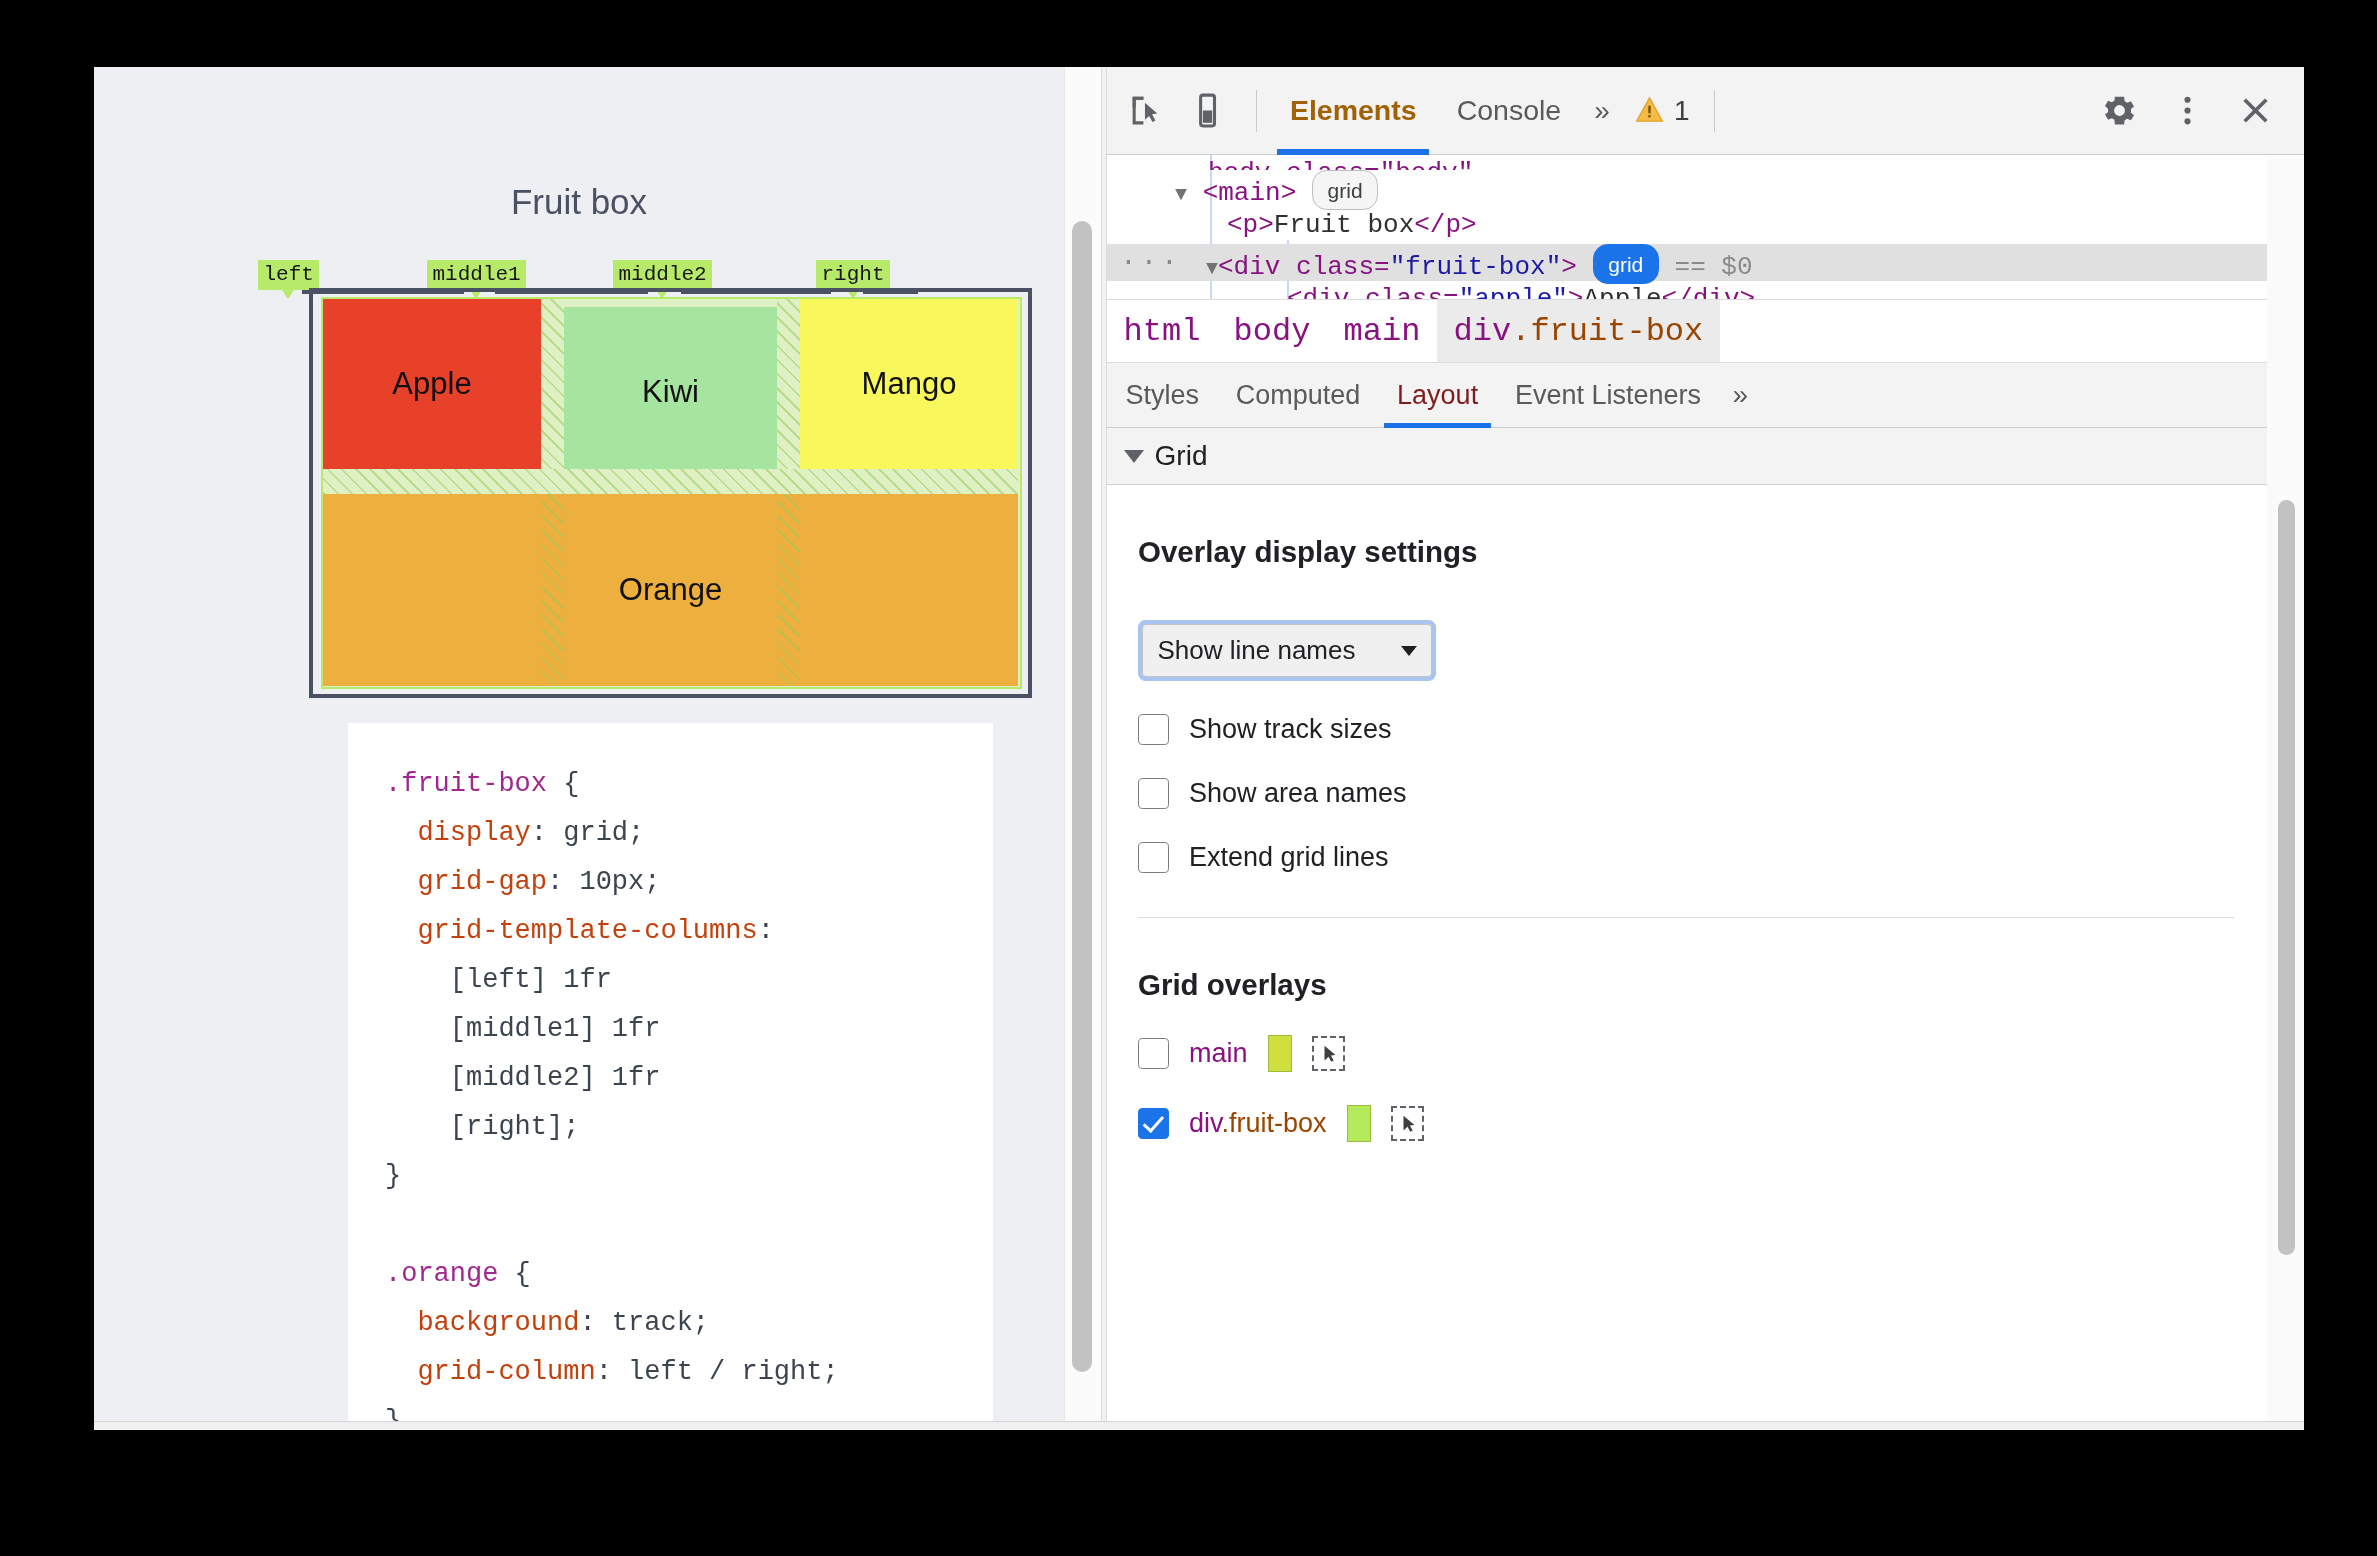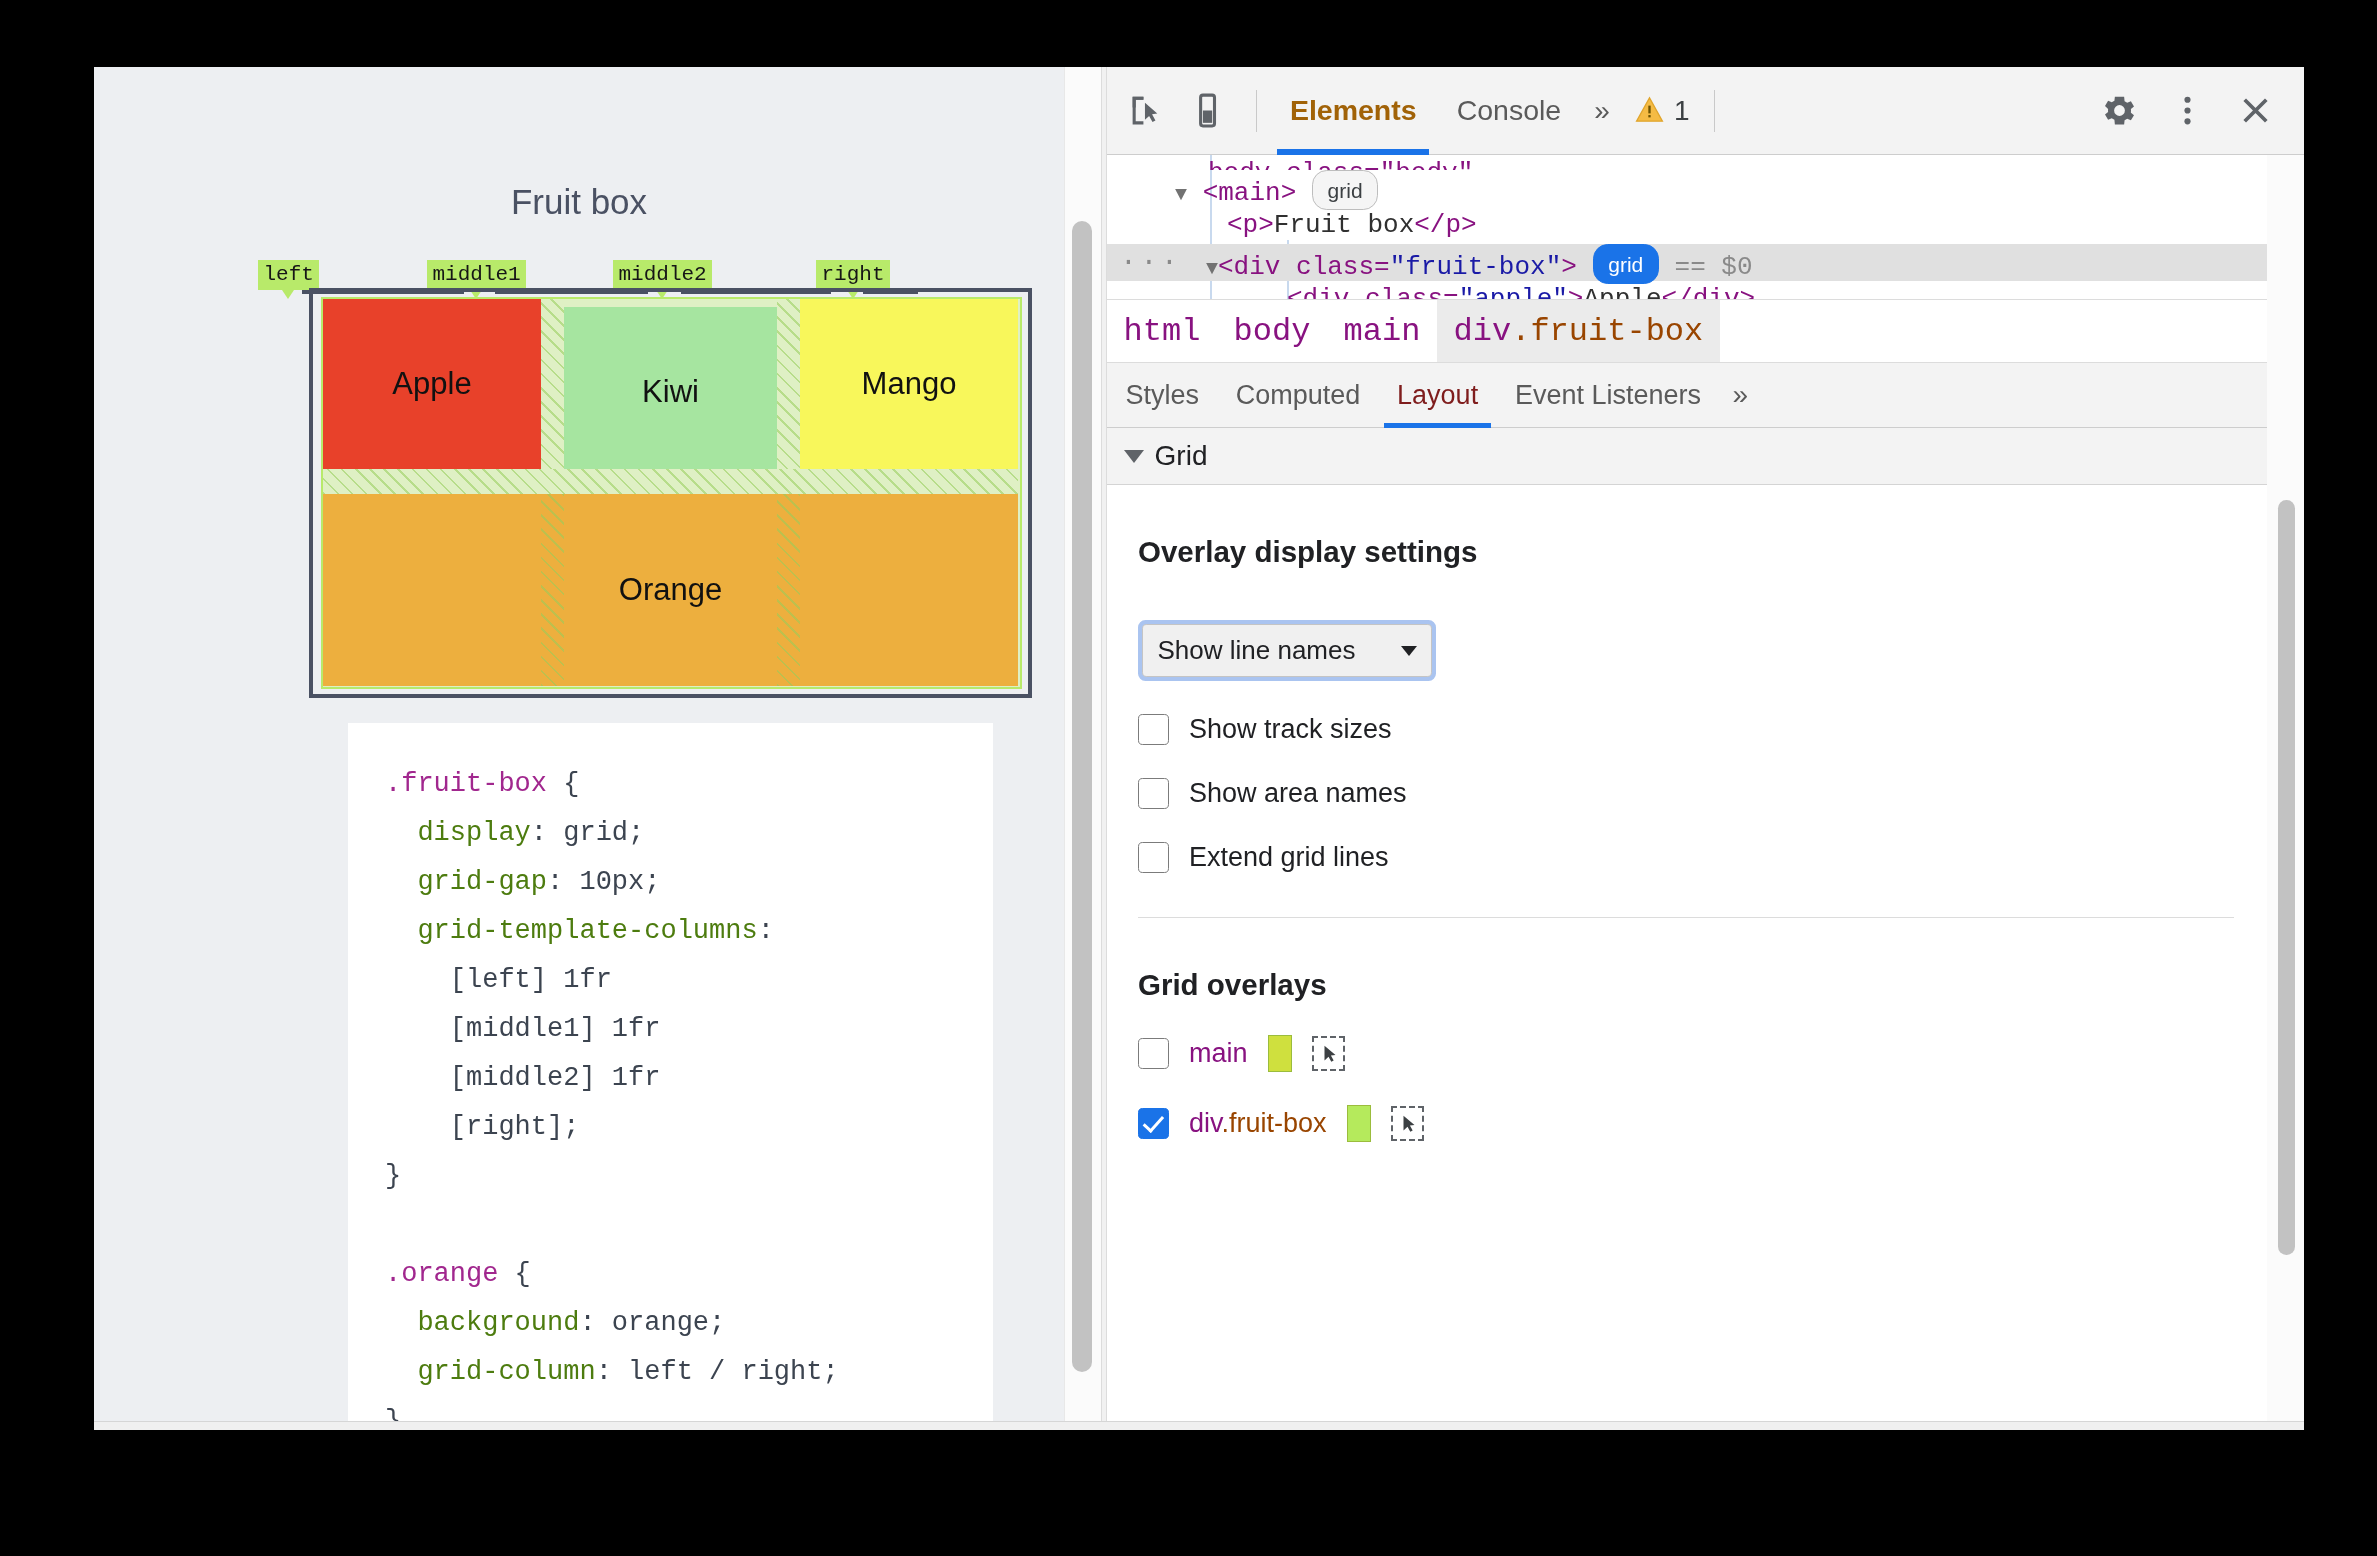--- a/index.html
+++ b/index.html
@@ -82,21 +82,21 @@
   .code-card {
     position:absolute; left:254px; top:656px; width:645px; height:707px;
     background:#ffffff;
   }
   pre.code {
     font-family:"Liberation Mono","DejaVu Sans Mono",monospace;
     font-size:27px; line-height:49px; color:#3c4450;
     padding:37px 0 0 37px; white-space:pre;
   }
   .sel { color:#a1278e; }
-  .prop{ color:#4d7c0f; }
+  .prop{ color:#c2410c; }
   .val { color:#3c4450; }
 
   
   .devtools {
     position:absolute; left:1013px; top:0; width:1197px; height:1363px;
     background:#ffffff; overflow:hidden;
   }
 
   .dt-toolbar {
     position:absolute; left:0; top:0; width:1197px; height:88px;
@@ -280,21 +280,21 @@
   <span class="prop">display</span>:<span class="val"> grid;</span>
   <span class="prop">grid-gap</span>:<span class="val"> 10px;</span>
   <span class="prop">grid-template-columns</span>:
     <span class="val">[left] 1fr</span>
     <span class="val">[middle1] 1fr</span>
     <span class="val">[middle2] 1fr</span>
     <span class="val">[right];</span>
 <span>}</span>
 
 <span class="sel">.orange</span><span> {</span>
-  <span class="prop">background</span>:<span class="val"> orange;</span>
+  <span class="prop">background</span>:<span class="val"> track;</span>
   <span class="prop">grid-column</span>:<span class="val"> left / right;</span>
 <span>}</span></pre>
     </div>
   </div>
 
   <div class="page-scroll-track"></div>
   <div class="page-scroll-thumb"></div>
   <div class="vsplit"></div>
 
   <div class="devtools">

